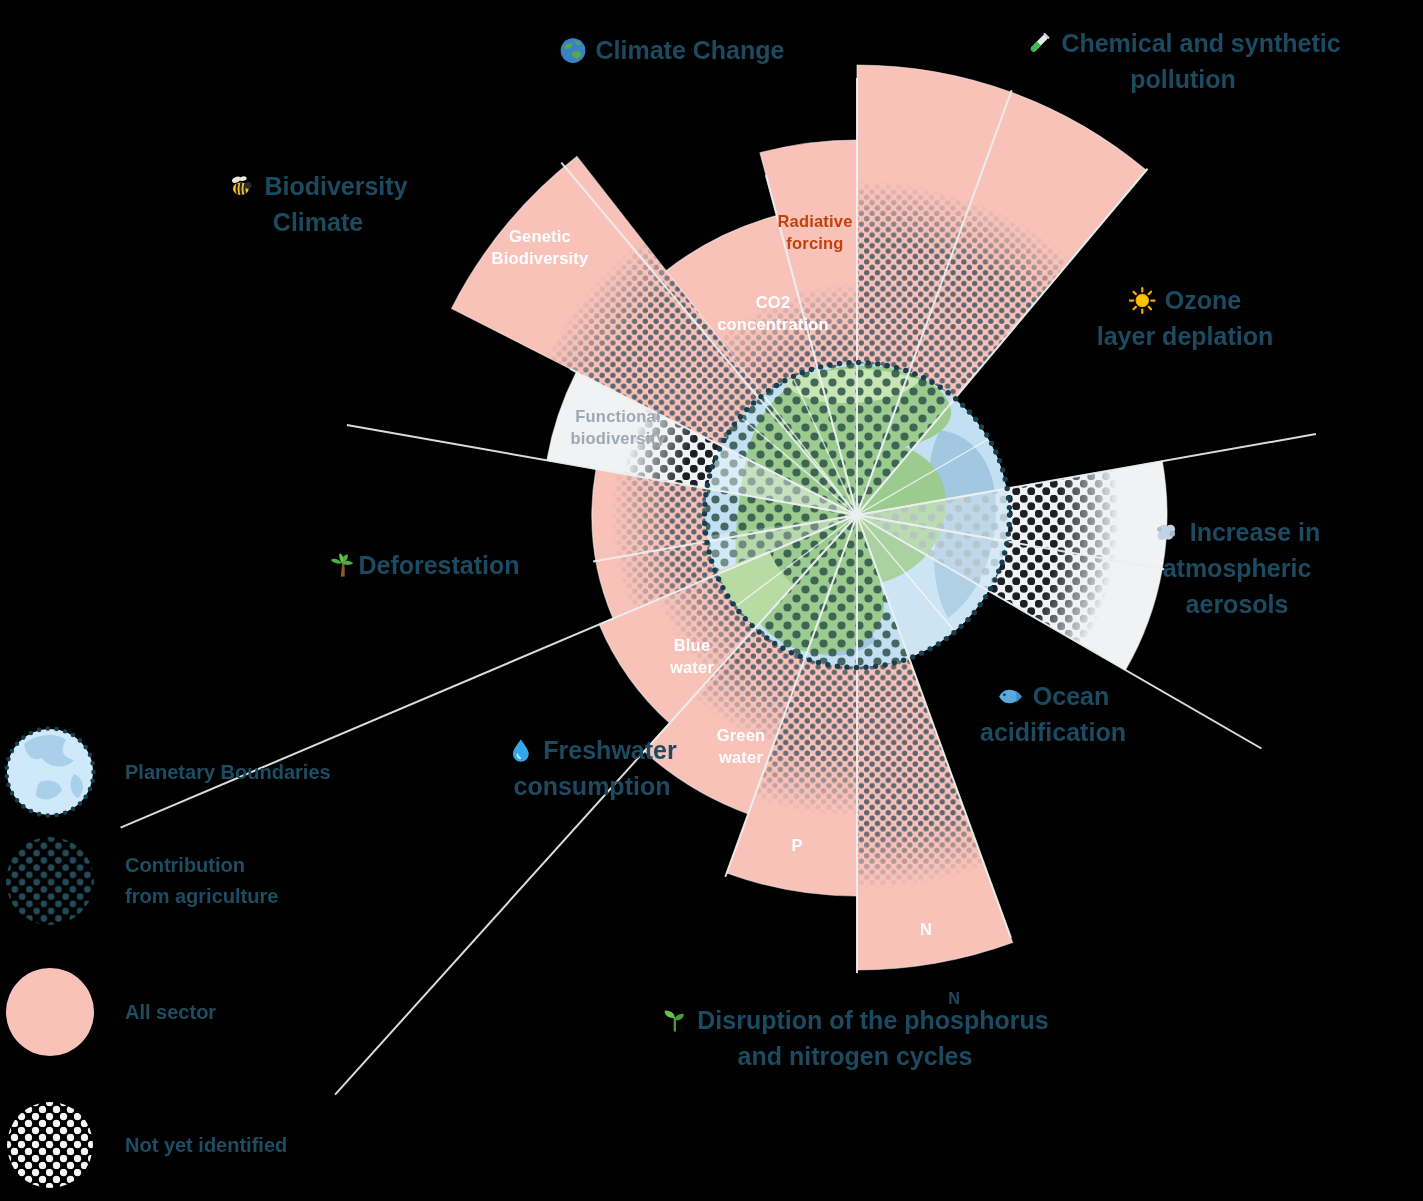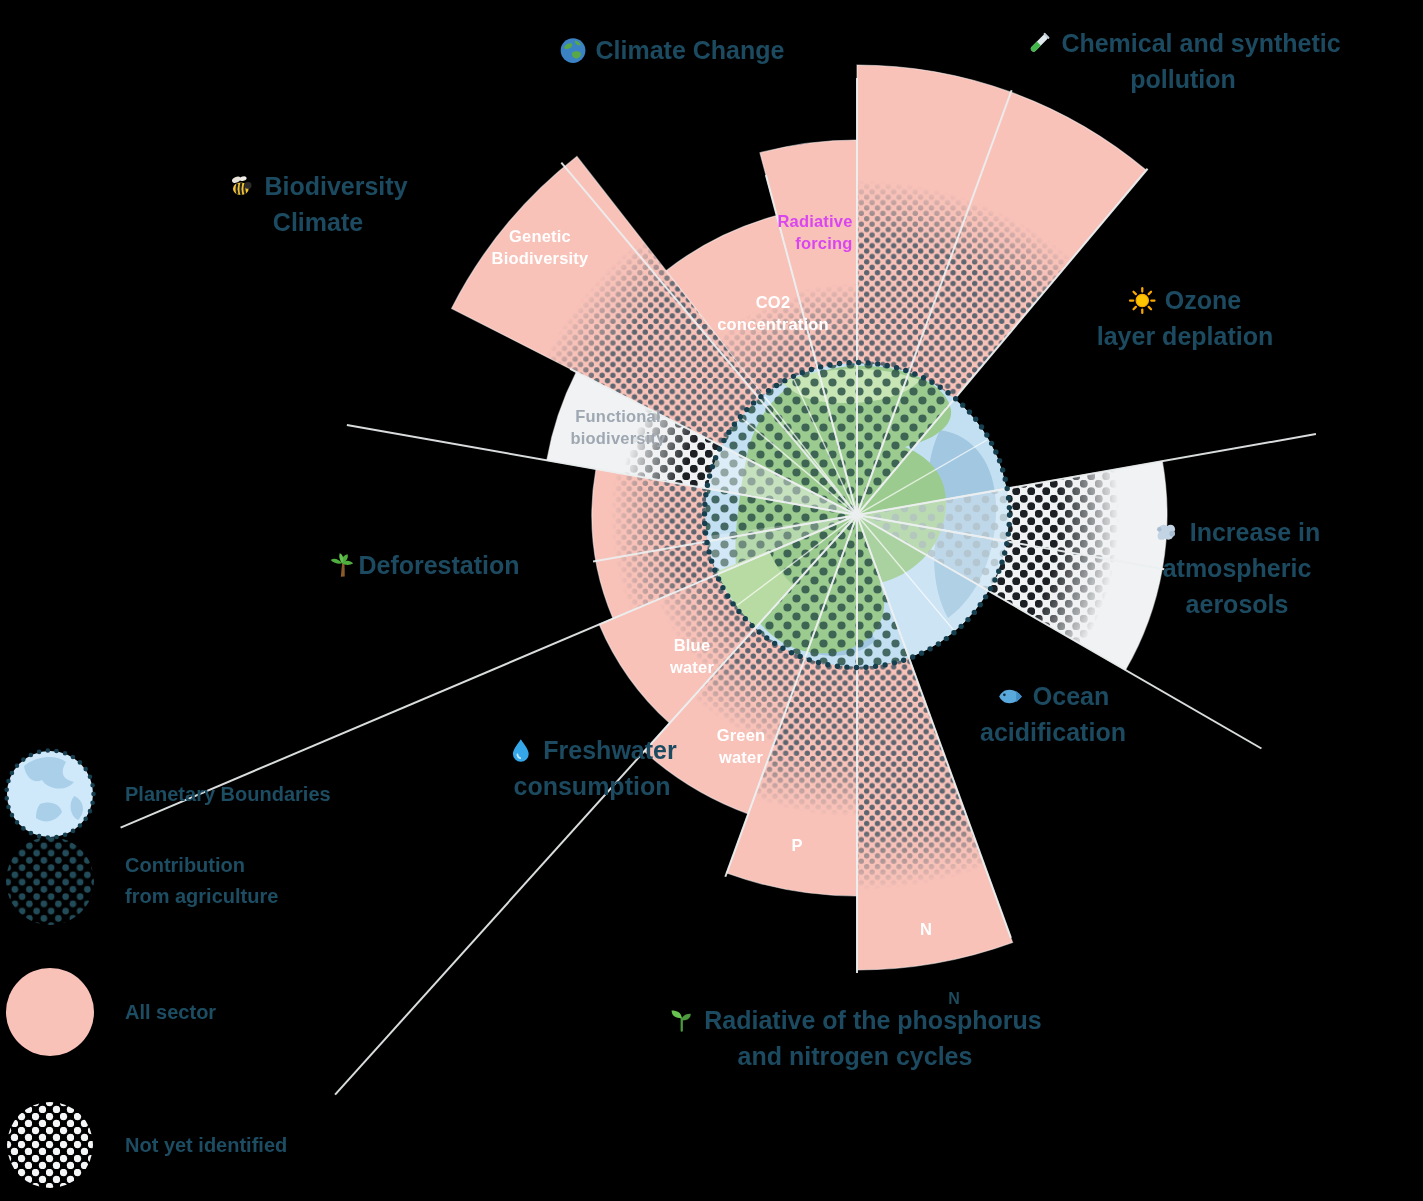--- a/index.html
+++ b/index.html
@@ -226,21 +226,21 @@
       <line x1="857" y1="515" x2="570.0958992113456" y2="368.815059083866" stroke="#eceff0" stroke-width="2" stroke-opacity="0.92"></line>
       <line x1="857" y1="515" x2="561.3176995441918" y2="162.61955616527024" stroke="#eceff0" stroke-width="2" stroke-opacity="0.92"></line>
       <line x1="857" y1="515" x2="765.8956961239127" y2="174.99410914624798" stroke="#eceff0" stroke-width="2" stroke-opacity="0.92"></line>
       <circle cx="857" cy="515" r="152.5" fill="none" stroke="#16404f" stroke-width="5.4" stroke-dasharray="0 9.6" stroke-linecap="round"></circle>
     </svg>
   <div id="labels">
       <div class="wedge-label" style="left: 540px; top: 247px; color: rgb(255, 255, 255);">Genetic
 Biodiversity</div>
       <div class="wedge-label" style="left: 773px; top: 313px; color: rgb(255, 255, 255);">CO2
 concentration</div>
-      <div class="wedge-label" style="left: 815px; top: 232px; color: #d946ef; text-align: right;">Radiative
+      <div class="wedge-label" style="left: 815px; top: 232px; color: #c2410c;">Radiative
 forcing</div>
       <div class="wedge-label" style="left: 926px; top: 929px; color: rgb(255, 255, 255);">N</div>
       <div class="wedge-label" style="left: 797px; top: 845px; color: rgb(255, 255, 255);">P</div>
       <div class="wedge-label" style="left: 741px; top: 712px; color: rgb(255, 255, 255); margin-top: 34px;">Green
 water</div>
       <div class="wedge-label" style="left: 692px; top: 656px; color: rgb(255, 255, 255);">Blue
 water</div>
       <div class="wedge-label" style="left: 618px; top: 427px; color: rgb(159, 168, 178);">Functional
 biodiversity</div>
       <div class="stray-label" style="left: 954px; top: 999px;">N</div>
@@ -339,21 +339,21 @@
       </div>
       <div class="sector-label" style="left: 855px; top: 1038px;">
         <div class="line">
           <span class="icon">
             <svg viewBox="0 0 24 24">
               <path d="M12 21c0-6 0-9 0-11" stroke="#4c9a3d" stroke-width="2" stroke-linecap="round" fill="none"></path>
               <path d="M12 10C12 5 8 3 3 3c0 5 4 7 9 7z" fill="#67c24e"></path>
               <path d="M12 12c0-4 3-6 8-6 0 4-3 6-8 6z" fill="#4c9a3d"></path>
             </svg>
           </span>
-          <span>Radiative of the phosphorus</span>
+          <span>Disruption of the phosphorus</span>
         </div>
         <div class="line">
           <span>and nitrogen cycles</span>
         </div>
       </div>
       <div class="sector-label" style="left: 592px; top: 768px;">
         <div class="line">
           <span class="icon">
             <svg viewBox="0 0 24 24">
               <path d="M12 2C8 8 5 11.5 5 15a7 7 0 0 0 14 0c0-3.5-3-7-7-13z" fill="#35a7e8"></path>
@@ -394,21 +394,21 @@
             </svg>
           </span>
           <span>Biodiversity</span>
         </div>
         <div class="line">
           <span>Climate</span>
         </div>
       </div>
     </div>
   <div id="legend">
-      <div class="legend-row" style="top: 794px;">
+      <div class="legend-row" style="top: 772px;">
         <span class="legend-swatch"><svg viewBox="0 0 92 92">
             <circle cx="46" cy="46" r="43" fill="#cfe9fb"></circle>
             <g fill="#a9d0e8">
               <path d="M20 18 C32 8 52 6 62 14 C55 26 60 32 70 34 C62 44 44 42 38 32 C30 36 22 30 20 18 Z"></path>
               <path d="M70 48 C80 52 82 64 74 72 C66 68 64 56 70 48 Z"></path>
               <path d="M36 56 C46 52 56 56 58 64 C52 74 40 76 32 70 C32 64 33 60 36 56 Z"></path>
             </g>
             <circle cx="46" cy="46" r="43.5" fill="none" stroke="#16404f" stroke-width="4.6" stroke-dasharray="0 8.8" stroke-linecap="round"></circle>
           </svg></span>
         <div class="legend-label">Planetary Boundaries</div>

